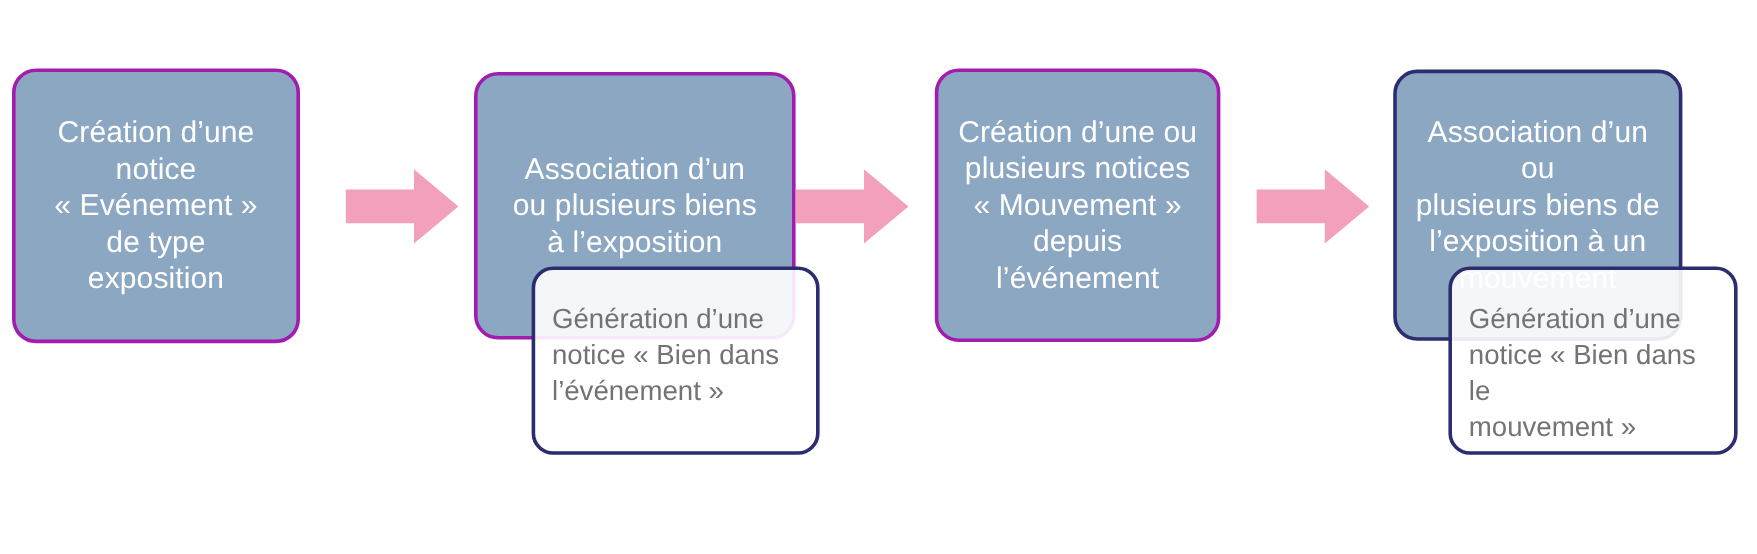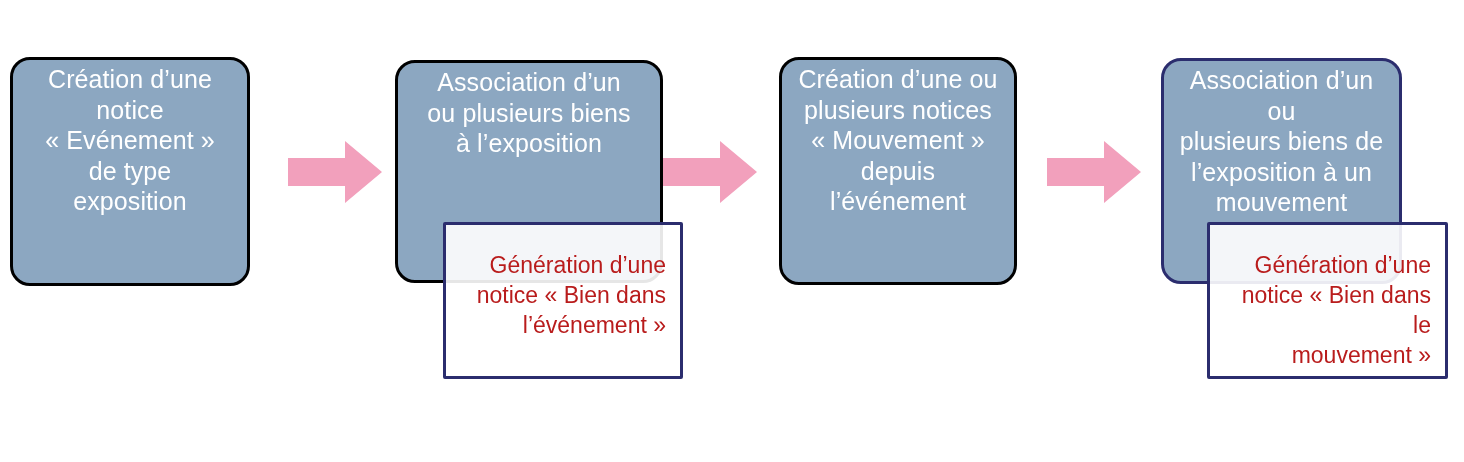--- a/index.html
+++ b/index.html
@@ -17,24 +17,24 @@
     height: 462px;
     background: #ffffff;
     overflow: hidden;
   }
 
   
   .proc-box {
     position: absolute;
     box-sizing: border-box;
     background: #8CA7C1;
-    border: 3px solid #000000;
+    border: 3px solid #a21caf;
     border-radius: 20px;
     display: flex;
-    align-items: flex-start;
+    align-items: center;
     justify-content: center;
     text-align: center;
     color: #ffffff;
     font-size: 25px;
     line-height: 1.22;
     letter-spacing: 0.1px;
     padding: 4px 10px;
     z-index: 2;
   }
   .proc-box.navy-border {
@@ -61,27 +61,27 @@
 
   #arrow-1 { left: 288px;  top: 141px; width: 94px; height: 62px; }
   #arrow-2 { left: 663px;  top: 141px; width: 94px; height: 62px; }
   #arrow-3 { left: 1047px; top: 141px; width: 94px; height: 62px; }
 
   
   .callout {
     position: absolute;
     box-sizing: border-box;
     border: 3px solid #2B2D6E;
-    border-radius: 2px;
+    border-radius: 18px;
     background: rgba(255,255,255,0.90);
     display: flex;
     align-items: flex-start;
     justify-content: center;
-    text-align: right;
-    color: #b91c1c;
+    text-align: left;
+    color: #737373;
     font-size: 23px;
     line-height: 1.30;
     padding: 26px 14px 14px 14px;
     z-index: 4;
   }
   .callout .label {
     white-space: pre-line;
     display: block;
     width: 100%;
   }

